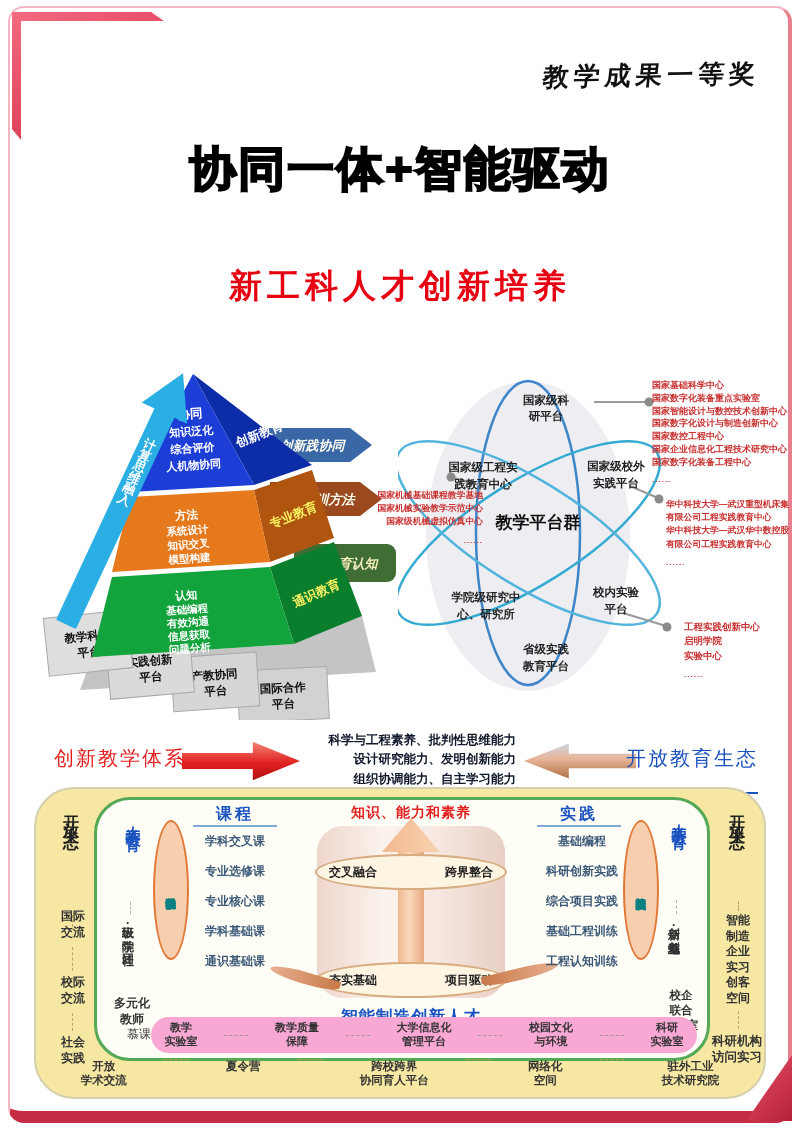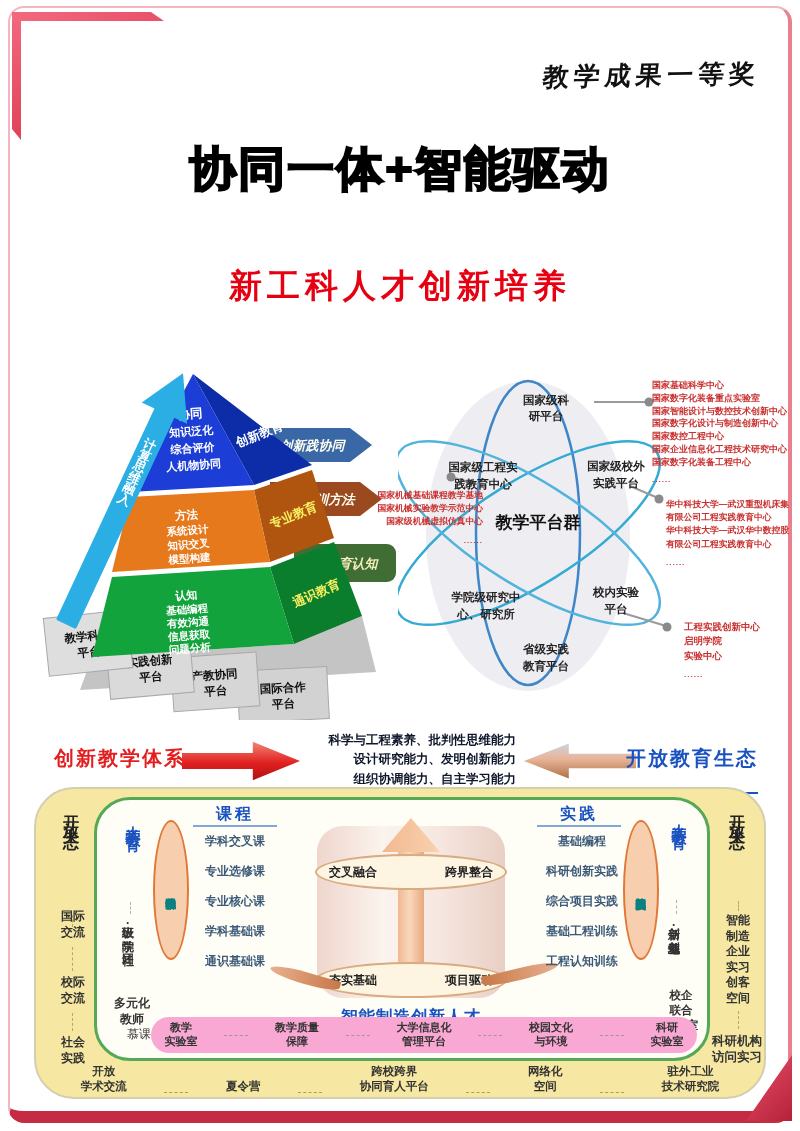--- a/index.html
+++ b/index.html
@@ -23,21 +23,21 @@
   .award{right:40px;top:58px;font-family:"DejaVu Serif",serif;font-weight:bold;font-size:26px;color:#111;
          letter-spacing:5px;transform:skewX(-7deg) rotate(-1deg)}
   .title{left:0;right:0;top:138px;text-align:center;font-size:47px;font-weight:900;color:#000;
          letter-spacing:2px;-webkit-text-stroke:2px #000}
   .subtitle{left:0;right:0;top:264px;text-align:center;font-size:33px;font-weight:900;color:#e60012;letter-spacing:5px}
 
   .redlist{position:absolute;color:#c83030;font-weight:bold;line-height:1.5}
   .redlist .more{margin-top:6px;font-size:8px;letter-spacing:1px}
 
   
-  .eco-title{font-size:20px;font-weight:700;letter-spacing:2px;padding-bottom:20px}
+  .eco-title{font-size:20px;font-weight:400;letter-spacing:2px;padding-bottom:20px}
   .arrow-right{clip-path:polygon(0% 32%,60% 32%,60% 6%,100% 50%,60% 94%,60% 68%,0% 68%);
          background:linear-gradient(180deg,#f4937f 0%,#e02020 55%,#a80f0f 100%)}
   .arrow-left{clip-path:polygon(100% 32%,40% 32%,40% 6%,0% 50%,40% 94%,40% 68%,100% 68%);
          background:linear-gradient(180deg,#c8d8ec 0%,#e8b498 45%,#a86a3c 100%)}
   .eco-main{background:#f6e8a2;border-radius:40px;border:2px solid #d4cfae}
   .inner-box{background:#fefdf6;border:3px solid #55a855;border-radius:36px}
   .strip-title{font-size:16px;font-weight:900;color:#222;letter-spacing:6px}
   .strip-item{font-size:12px;font-weight:800;color:#333;text-align:center;line-height:1.3}
   .univ-title{font-size:15px;font-weight:900;color:#1a52c0;letter-spacing:3px}
   .col-hdr{font-size:16px;font-weight:900;color:#1a52c0;letter-spacing:3px;text-align:center;
@@ -46,21 +46,21 @@
   .orange-ellipse{border-radius:50%;border:2px solid #e07838;background:#f7cfae;display:flex;
          align-items:center;justify-content:center}
   .orange-ellipse span{font-size:10.5px;font-weight:800;color:#0c8080;line-height:1}
   .ring{background:#fdf4e2;border:2px solid #d8ac80;border-radius:50%;display:flex;justify-content:space-between;
          align-items:center;padding:0 12px;font-size:12px;font-weight:800;color:#222}
   .vdash{border-left:1.5px dashed #b8a860}
   .band{background:#f9a8d4;border-radius:19px;display:flex;align-items:center;justify-content:space-around;
          font-size:11px;font-weight:800;color:#333}
   .band .itm,.yrow .itm{text-align:center;line-height:1.25;white-space:pre-line}
   .dashsep{width:24px;border-top:1.5px dashed #999}
-  .yrow{display:flex;align-items:flex-end;justify-content:space-around;font-size:11.5px;font-weight:800;color:#333}
+  .yrow{display:flex;align-items:flex-start;justify-content:space-around;font-size:11.5px;font-weight:800;color:#333}
   .yrow .dashsep{border-top:1.5px dashed #b89c40}
 </style>
 </head>
 <body>
 
 <div class="frame"></div>
 <div class="abs corner-tl-v"></div>
 <div class="abs corner-tl-h"></div>
 <div class="abs corner-br"></div>
 
@@ -259,20 +259,21 @@
       <div class="abs col-hdr" style="left:96px;top:4px;width:84px">课程</div>
       <div class="abs" style="left:88px;top:34px;width:100px">
         <div class="col-item">学科交叉课</div>
         <div class="col-item">专业选修课</div>
         <div class="col-item">专业核心课</div>
         <div class="col-item">学科基础课</div>
         <div class="col-item">通识基础课</div>
       </div>
 
       <div class="abs" style="left:206px;top:2px;width:216px;height:240px">
+        <div class="abs" style="left:0;right:0;top:2px;text-align:center;font-size:14px;font-weight:900;color:#e31e1e;letter-spacing:1px">知识、能力和素养</div>
         <div class="abs" style="left:14px;top:24px;width:188px;height:172px;border-radius:26px;background:linear-gradient(90deg,#eed6cc,#fbf3ee 35%,#f6e7e0 65%,#e8cfc4)"></div>
         <div class="abs" style="left:95px;top:46px;width:26px;height:144px;border-radius:4px;background:linear-gradient(90deg,#f0b890,#fad8bc 45%,#e8a87e)"></div>
         <div class="abs" style="left:79px;top:16px;width:58px;height:34px;clip-path:polygon(50% 0,0 100%,100% 100%);background:linear-gradient(90deg,#f2b88e,#f8d2b0)"></div>
         <div class="abs ring" style="left:12px;top:52px;width:192px;height:36px">
           <span>交叉融合</span>
           <span>跨界整合</span>
         </div>
         <div class="abs ring" style="left:12px;top:160px;width:192px;height:36px">
           <span>夯实基础</span>
           <span>项目驱动</span>

